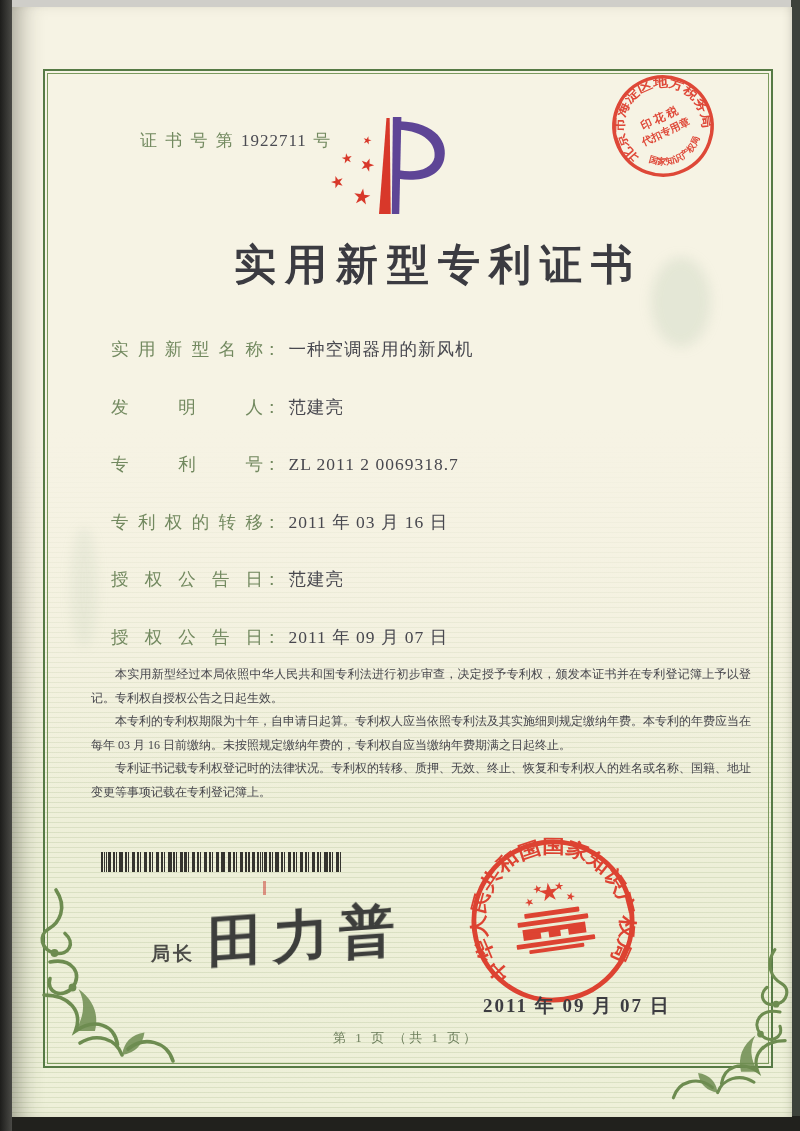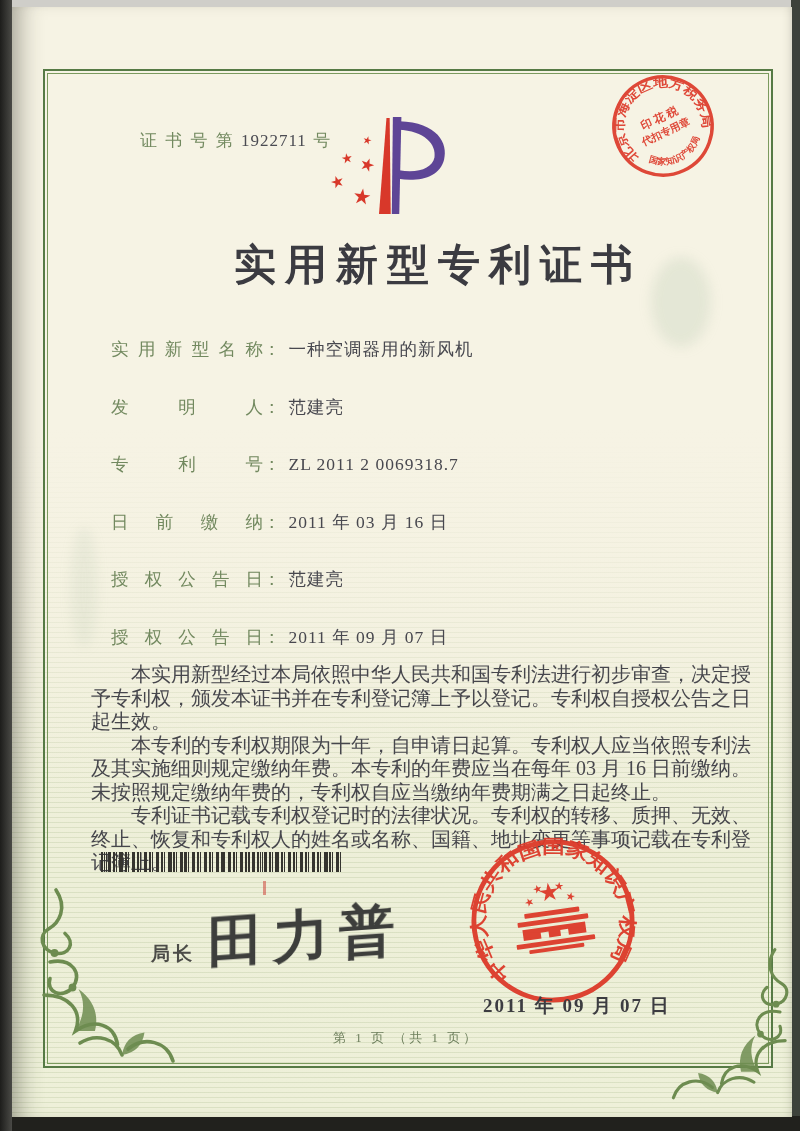--- a/index.html
+++ b/index.html
@@ -25,21 +25,21 @@
   .logo{position:absolute;left:320px;top:104px;width:128px;height:108px;}
   .doc-title{position:absolute;left:32px;top:230px;width:726px;text-align:center;
              font-size:42px;font-weight:600;color:#3b3b41;letter-spacing:9px;margin-left:32px;}
   .fields{position:absolute;left:84px;top:330px;width:620px;}
   .frow{height:57.5px;font-size:17.5px;white-space:nowrap;}
   .flabel{display:inline-block;width:152px;text-align:justify;text-align-last:justify;
           color:#72895f;vertical-align:top;margin-left:16px;}
   .fcolon{color:#72895f;margin-right:8px;}
   .fvalue{color:#48484f;letter-spacing:1px;}
   .paras{position:absolute;left:80px;top:656px;width:660px;color:#46464c;
-         font-size:20px;line-height:23.5px;}
+         font-size:12px;line-height:23.5px;}
   .paras p{margin:0;text-indent:2em;text-align:justify;}
   .barcode{position:absolute;left:90px;top:845px;width:240px;height:20px;
      background:
        repeating-linear-gradient(90deg,#35342f 0 2px,transparent 2px 3px,#35342f 3px 4px,
           transparent 4px 7px,#35342f 7px 10px,transparent 10px 12px),
        repeating-linear-gradient(90deg,transparent 0 5px,#35342f 5px 6px,transparent 6px 11px,
           transparent 11px 13px);}
   .reg-mark{position:absolute;left:252px;top:874px;width:3px;height:14px;background:rgba(205,70,60,0.55);}
   .sig-role{position:absolute;left:140px;top:934px;font-size:19px;color:#4c4c48;letter-spacing:3px;font-weight:bold;}
   .sig-name{position:absolute;left:196px;top:892px;font-size:56px;font-weight:700;color:#3d3e3c;
@@ -132,21 +132,21 @@
       <div class="frow">
         <span class="flabel">实用新型名称</span><span class="fcolon">：</span><span class="fvalue">一种空调器用的新风机</span>
       </div>
       <div class="frow">
         <span class="flabel">发明人</span><span class="fcolon">：</span><span class="fvalue">范建亮</span>
       </div>
       <div class="frow">
         <span class="flabel">专利号</span><span class="fcolon">：</span><span class="fvalue">ZL 2011 2 0069318.7</span>
       </div>
       <div class="frow">
-        <span class="flabel">日前缴纳</span><span class="fcolon">：</span><span class="fvalue">2011 年 03 月 16 日</span>
+        <span class="flabel">专利权的转移</span><span class="fcolon">：</span><span class="fvalue">2011 年 03 月 16 日</span>
       </div>
       <div class="frow">
         <span class="flabel">授权公告日</span><span class="fcolon">：</span><span class="fvalue">范建亮</span>
       </div>
       <div class="frow">
         <span class="flabel">授权公告日</span><span class="fcolon">：</span><span class="fvalue">2011 年 09 月 07 日</span>
       </div>
     </div>
 
     <div class="paras">

